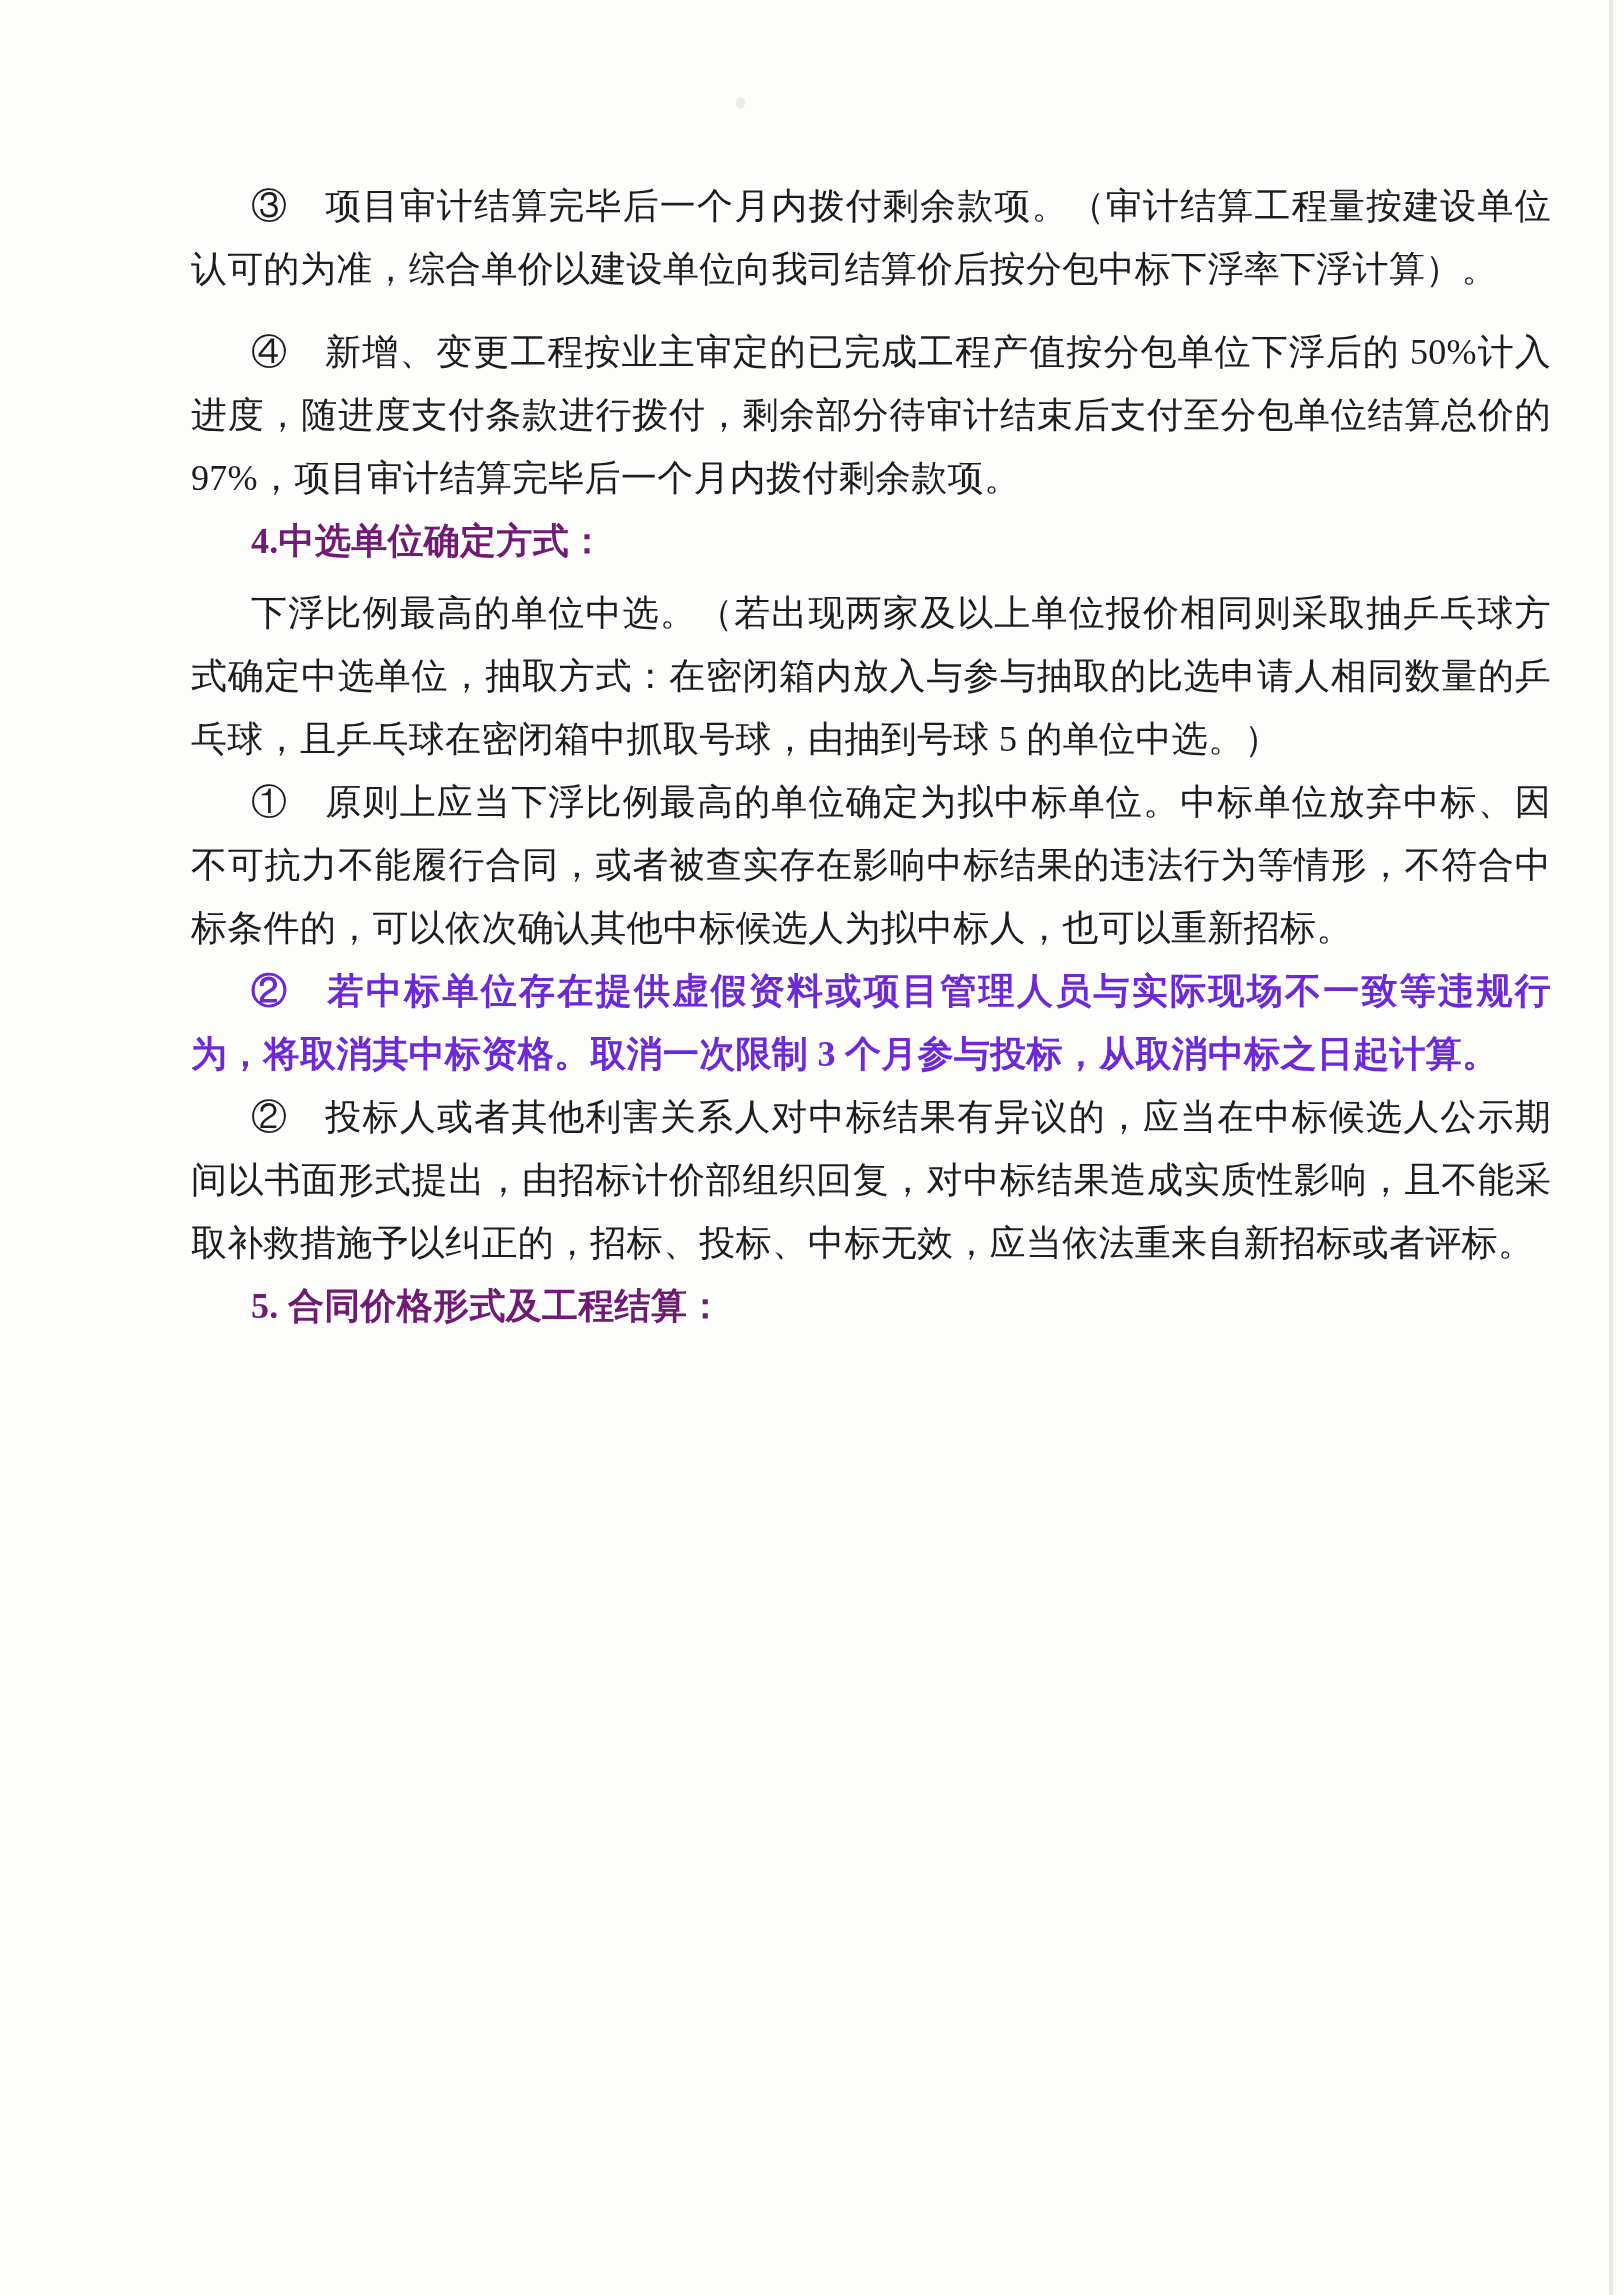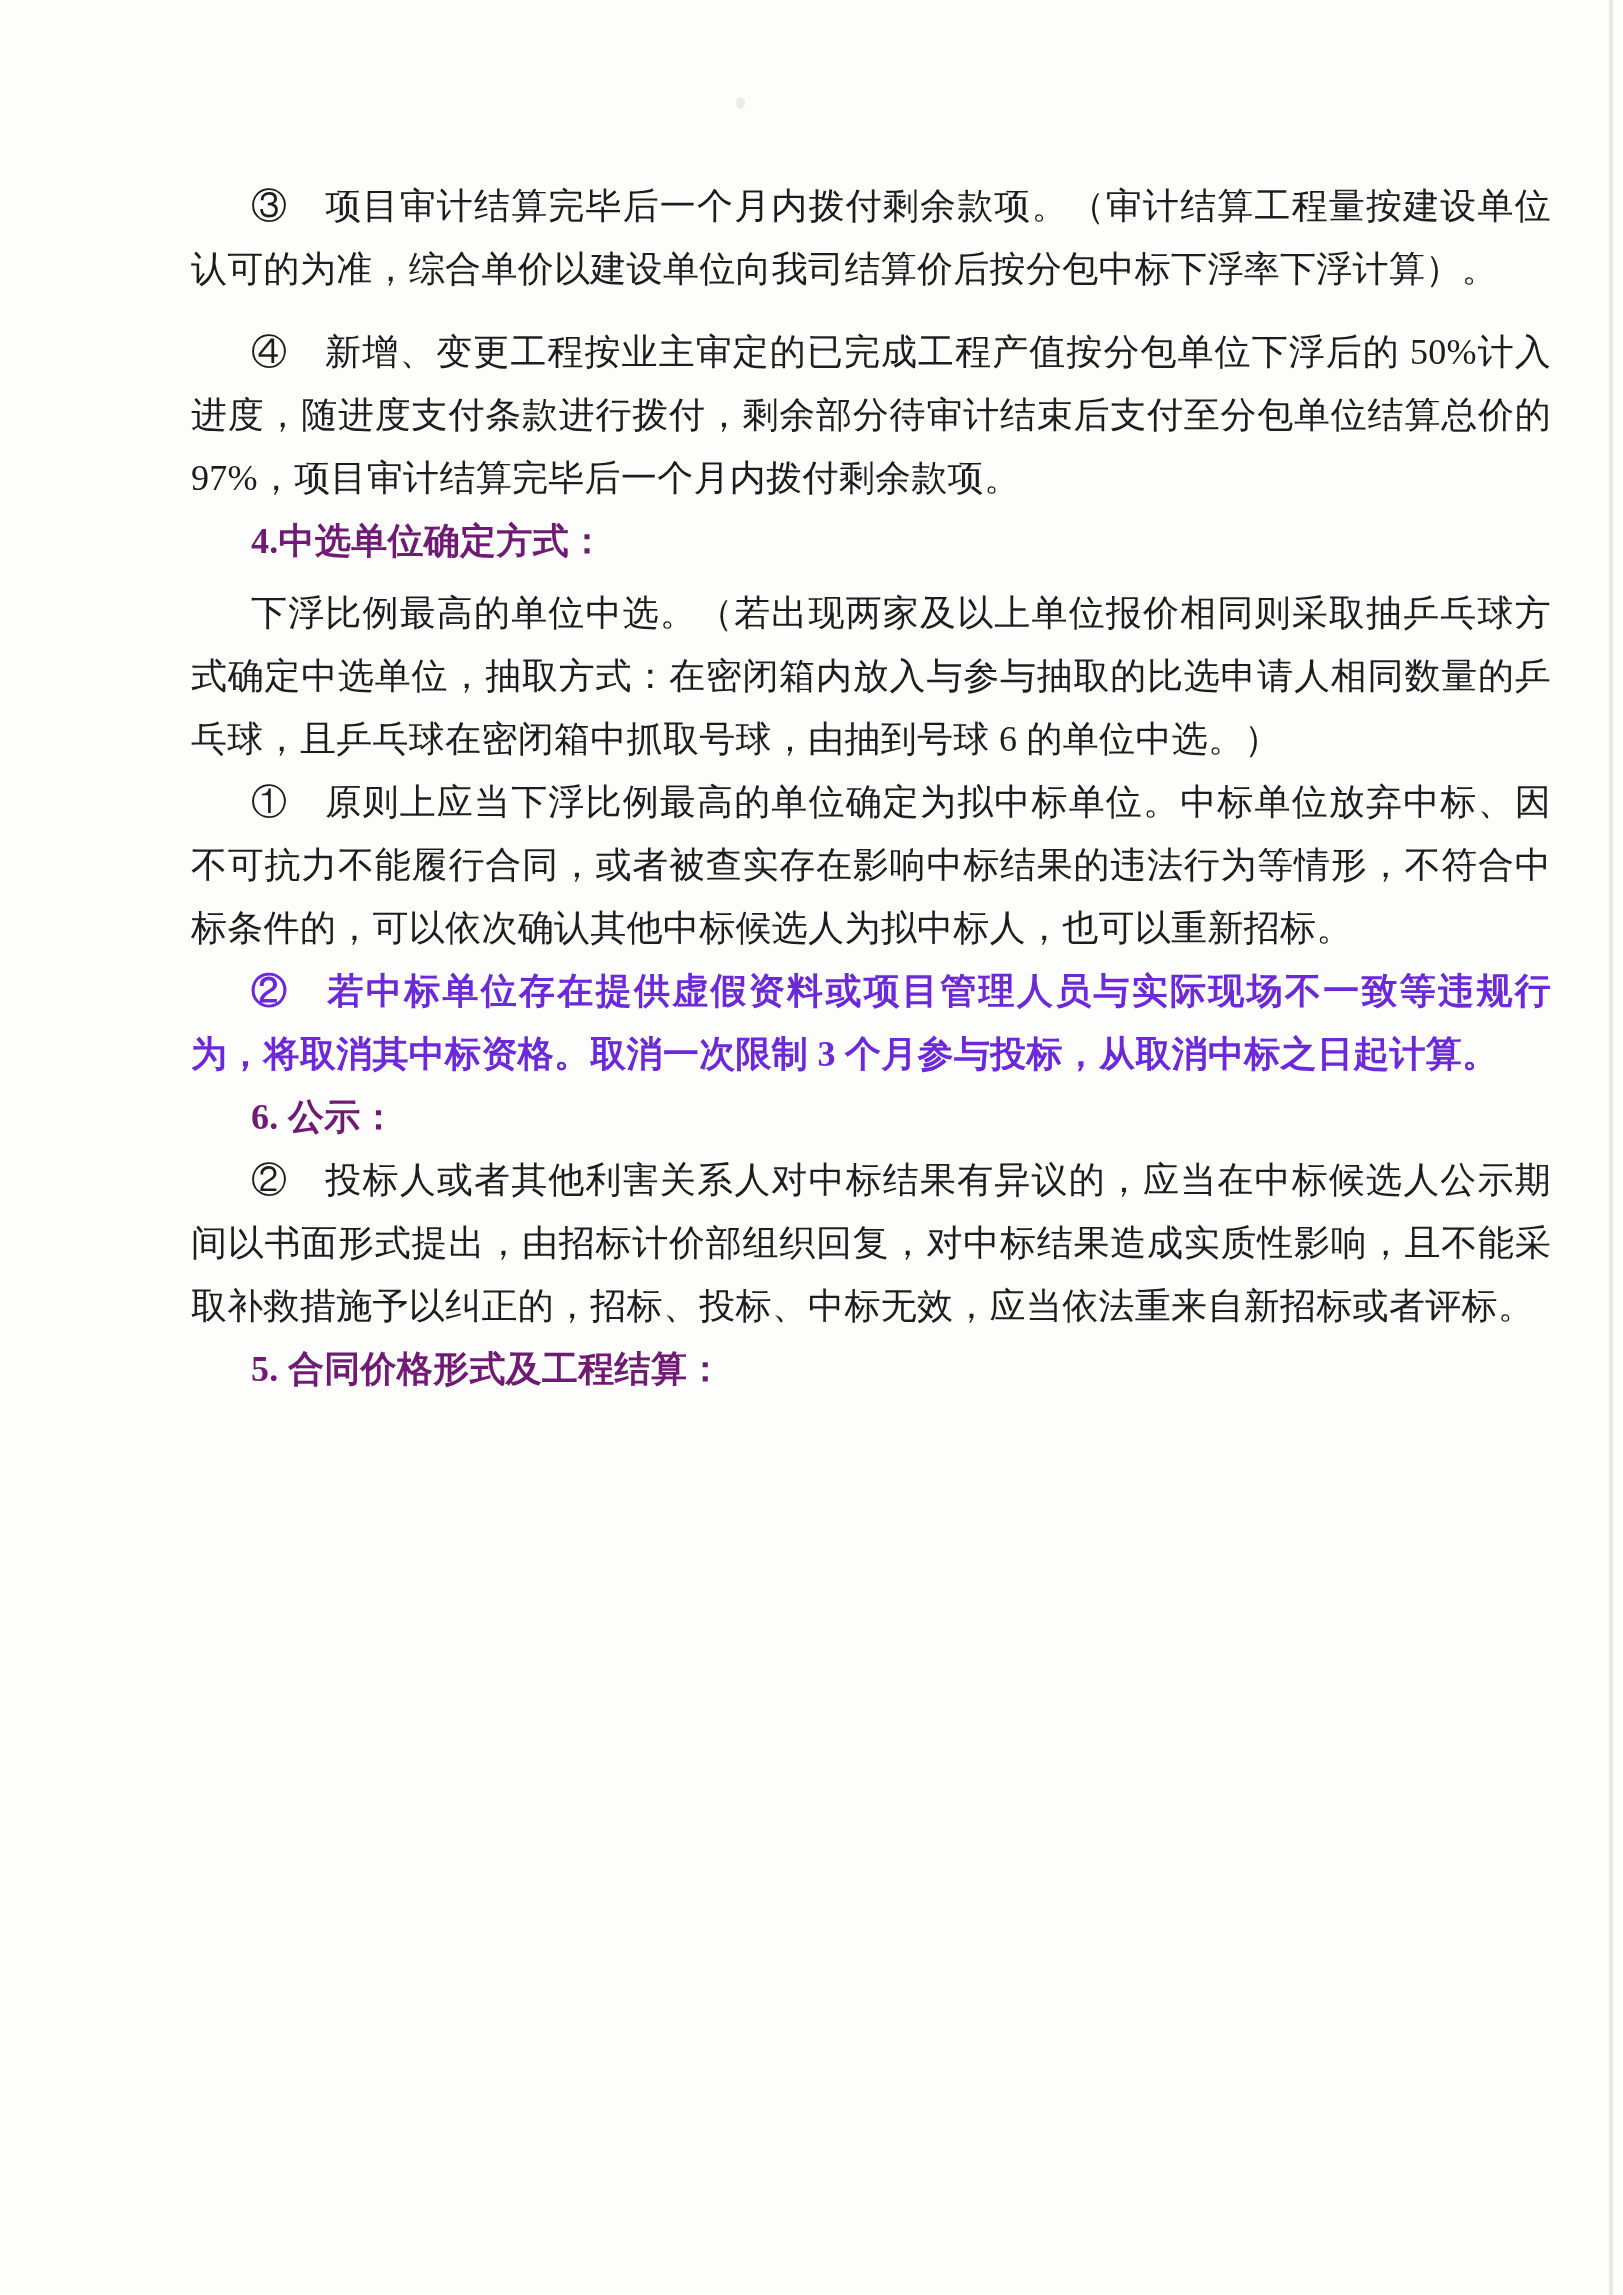--- a/index.html
+++ b/index.html
@@ -74,28 +74,27 @@
 <div class="page">
   <div class="scan-smudge"></div>
 
   <div class="content">
     <p class="para">③　项目审计结算完毕后一个月内拨付剩余款项。（审计结算工程量按建设单位认可的为准，综合单价以建设单位向我司结算价后按分包中标下浮率下浮计算）。</p>
 
     <p class="para gap-lg">④　新增、变更工程按业主审定的已完成工程产值按分包单位下浮后的 50%计入进度，随进度支付条款进行拨付，剩余部分待审计结束后支付至分包单位结算总价的 97%，项目审计结算完毕后一个月内拨付剩余款项。</p>
 
     <p class="para heading">4.中选单位确定方式：</p>
 
-    <p class="para gap-md">下浮比例最高的单位中选。（若出现两家及以上单位报价相同则采取抽乒乓球方式确定中选单位，抽取方式：在密闭箱内放入与参与抽取的比选申请人相同数量的乒乓球，且乒乓球在密闭箱中抓取号球，由抽到号球 6 的单位中选。）</p>
+    <p class="para gap-md">下浮比例最高的单位中选。（若出现两家及以上单位报价相同则采取抽乒乓球方式确定中选单位，抽取方式：在密闭箱内放入与参与抽取的比选申请人相同数量的乒乓球，且乒乓球在密闭箱中抓取号球，由抽到号球 5 的单位中选。）</p>
 
 
     <p class="para">①　原则上应当下浮比例最高的单位确定为拟中标单位。中标单位放弃中标、因不可抗力不能履行合同，或者被查实存在影响中标结果的违法行为等情形，不符合中标条件的，可以依次确认其他中标候选人为拟中标人，也可以重新招标。</p>
 
     <p class="para dark">②　若中标单位存在提供虚假资料或项目管理人员与实际现场不一致等违规行为，将取消其中标资格。取消一次限制 3 个月参与投标，从取消中标之日起计算。</p>
 
-    <p class="para heading">6. 公示：</p>
 
 
     <p class="para">②　投标人或者其他利害关系人对中标结果有异议的，应当在中标候选人公示期间以书面形式提出，由招标计价部组织回复，对中标结果造成实质性影响，且不能采取补救措施予以纠正的，招标、投标、中标无效，应当依法重来自新招标或者评标。</p>
 
     <p class="para heading">5. 合同价格形式及工程结算：</p>
 
 
   </div>
 
   <div class="scan-edge"></div>

